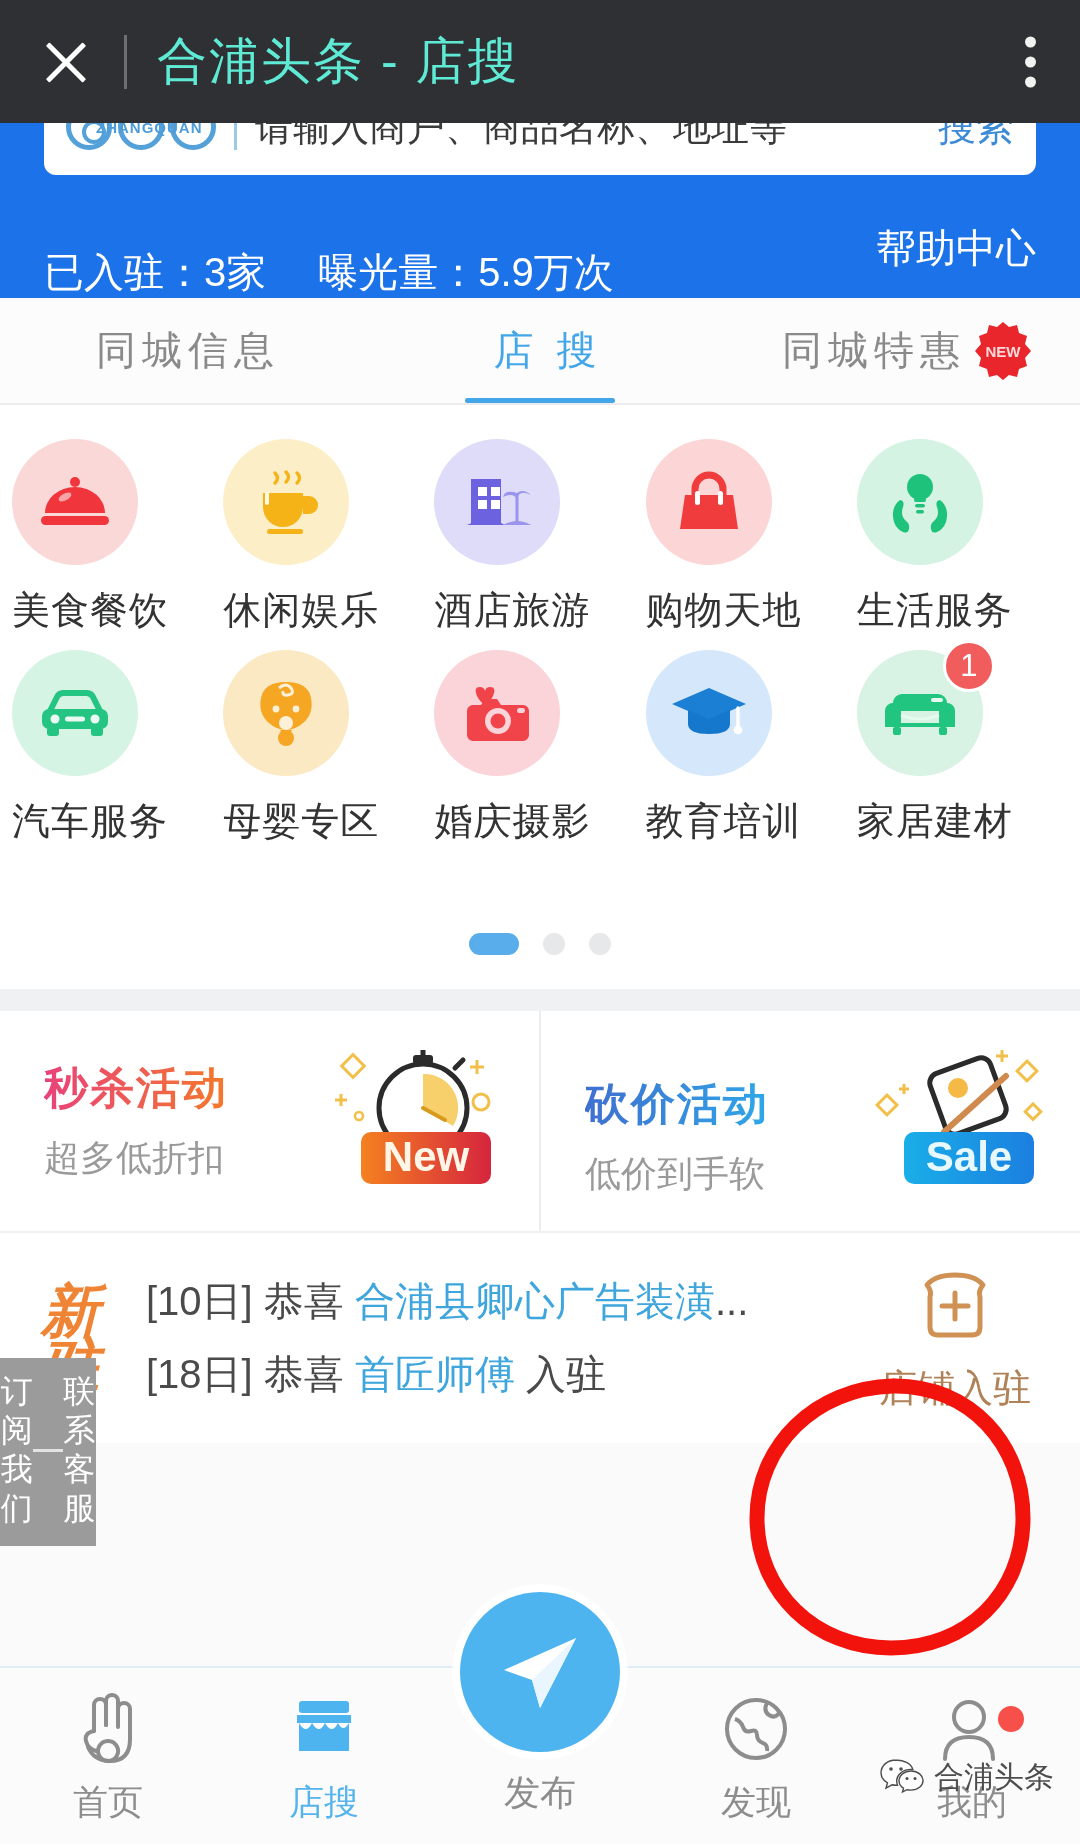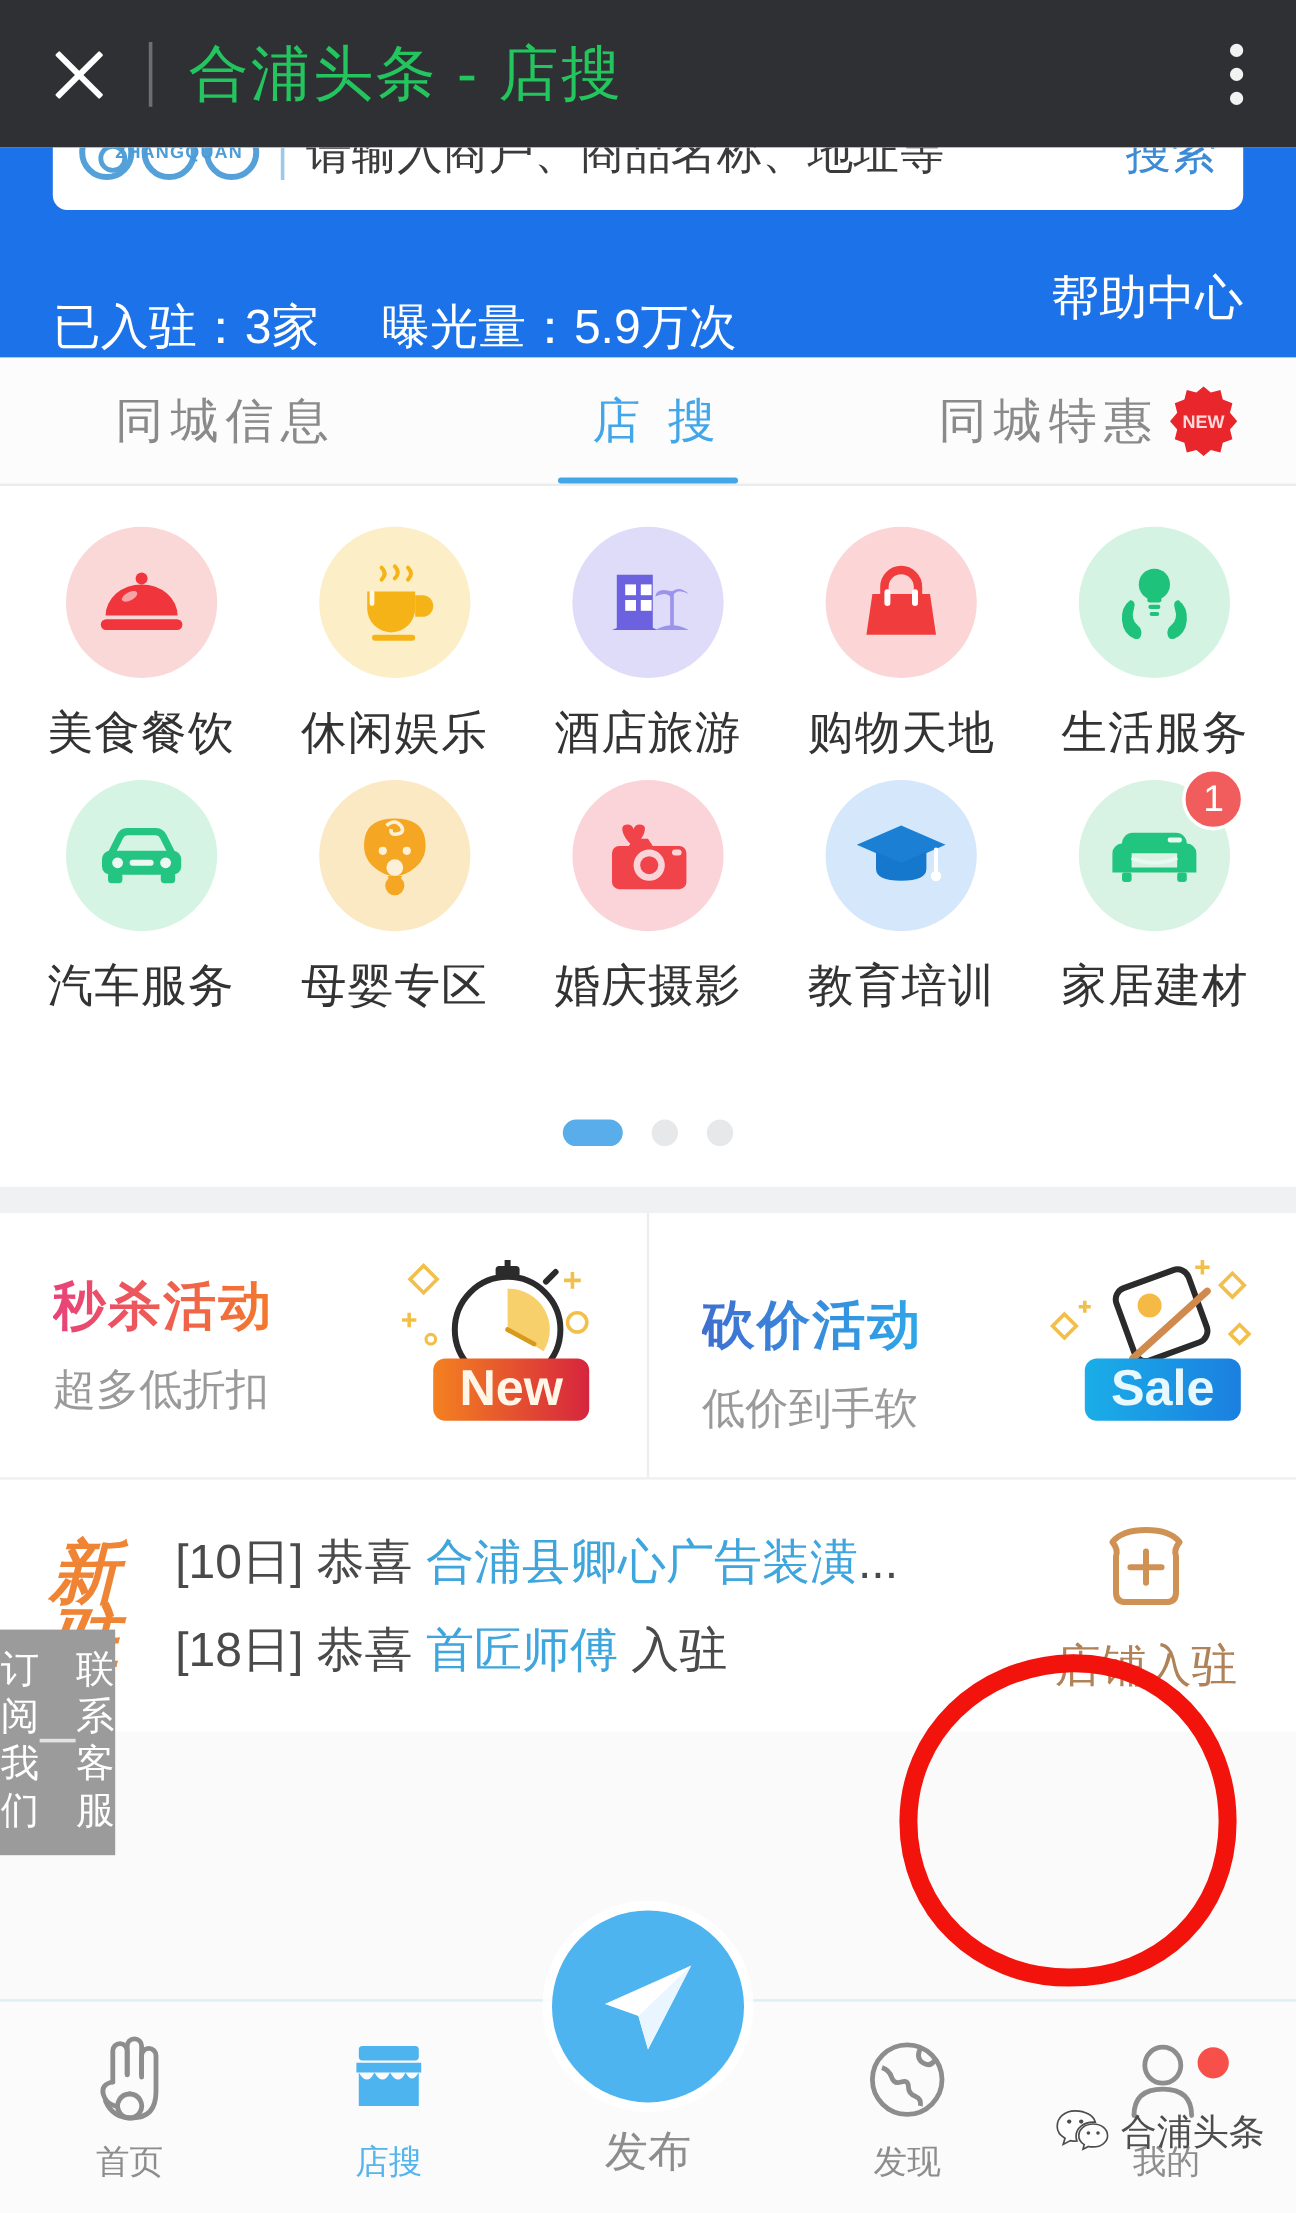--- a/index.html
+++ b/index.html
@@ -16,21 +16,21 @@
     display:flex; align-items:center; padding:0 34px;
   }
   .wx-close { width:64px; height:64px; position:relative; flex:none; cursor:pointer; }
   .wx-close::before, .wx-close::after {
     content:""; position:absolute; left:6px; top:30px; width:52px; height:5px;
     background:#fff; border-radius:1px;
   }
   .wx-close::before { transform:rotate(45deg); }
   .wx-close::after  { transform:rotate(-45deg); }
   .wx-divider { width:3px; height:54px; background:#6d6e71; margin:0 30px 0 26px; flex:none; }
-  .wx-title { color:#22c55e; font-size:50px; letter-spacing:2px; white-space:nowrap; }
+  .wx-title { color:#5eead4; font-size:50px; letter-spacing:2px; white-space:nowrap; }
   .wx-dots { position:absolute; right:44px; top:50%; transform:translateY(-50%);
              display:flex; flex-direction:column; gap:9px; cursor:pointer; }
   .wx-dots i { width:11px; height:11px; border-radius:50%; background:#f2f2f2; display:block; }
 
   
   .blue-head { background:#1c72e8; position:relative; height:175px; overflow:hidden; }
   .searchbar {
     position:absolute; left:44px; right:44px; top:-44px; height:96px;
     background:#fff; border-radius:12px; display:flex; align-items:center;
     padding:0 22px; overflow:hidden;
@@ -63,21 +63,21 @@
   .tab.active::after {
     content:""; position:absolute; bottom:0; left:50%; transform:translateX(-50%);
     width:150px; height:5px; background:#43a6e8; border-radius:3px;
   }
   .new-badge { width:62px; height:62px; flex:none; position:relative; margin-left:-4px; }
   .new-badge svg { display:block; }
 
   
   .cats { background:#ffffff; padding:34px 0 0 0; }
   .cat-row { display:flex; padding:0 12px; margin-bottom:14px; }
-  .cat { flex:1; display:flex; flex-direction:column; align-items:center; cursor:pointer; }
+  .cat { flex:1; display:flex; flex-direction:column; align-items:flex-start; cursor:pointer; }
   .cat-ic { width:126px; height:126px; border-radius:50%; display:flex;
             align-items:center; justify-content:center; position:relative; }
   .cat-ic svg { display:block; }
   .cat-label { margin-top:20px; font-size:38px; color:#333; white-space:nowrap; letter-spacing:1px; }
   .cat-badge {
     position:absolute; top:-10px; right:-12px; min-width:52px; height:52px;
     border-radius:50%; background:#f15c5c; color:#fff; font-size:31px;
     display:flex; align-items:center; justify-content:center; padding:0 6px;
     border:3px solid #fff;
   }
@@ -134,21 +134,21 @@
   .sp-item { color:#fff; font-size:32px; line-height:1.22; text-align:center;
              letter-spacing:0; }
   .sp-line { width:56px; height:3px; background:#e3e3e3; margin:14px 0; }
 
   
   .botbar { position:absolute; left:0; bottom:0; width:1080px; height:178px;
             background:#fbfbfb; border-top:2px solid #dfeef5; display:flex; z-index:20; }
   .bn { flex:1; display:flex; flex-direction:column; align-items:center;
         justify-content:center; gap:14px; cursor:pointer; position:relative; }
   .bn-ic { height:78px; display:flex; align-items:flex-end; }
-  .bn-label { font-size:28px; color:#8d8d8d; white-space:nowrap; }
+  .bn-label { font-size:35px; color:#8d8d8d; white-space:nowrap; }
   .bn.active .bn-label { color:#55b4ec; }
   .bn-dot { position:absolute; width:26px; height:26px; border-radius:50%;
             background:#f7504a; top:38px; right:calc(50% - 52px); }
   .fab { position:absolute; left:50%; transform:translateX(-50%); bottom:92px;
          width:160px; height:160px; border-radius:50%; background:#4db4ef;
          display:flex; align-items:center; justify-content:center; z-index:25;
          box-shadow:0 0 0 8px rgba(255,255,255,.85); cursor:pointer; }
   .fab-label { position:absolute; left:0; right:0; bottom:26px; text-align:center;
                font-size:36px; color:#8d8d8d; z-index:26; }
 

